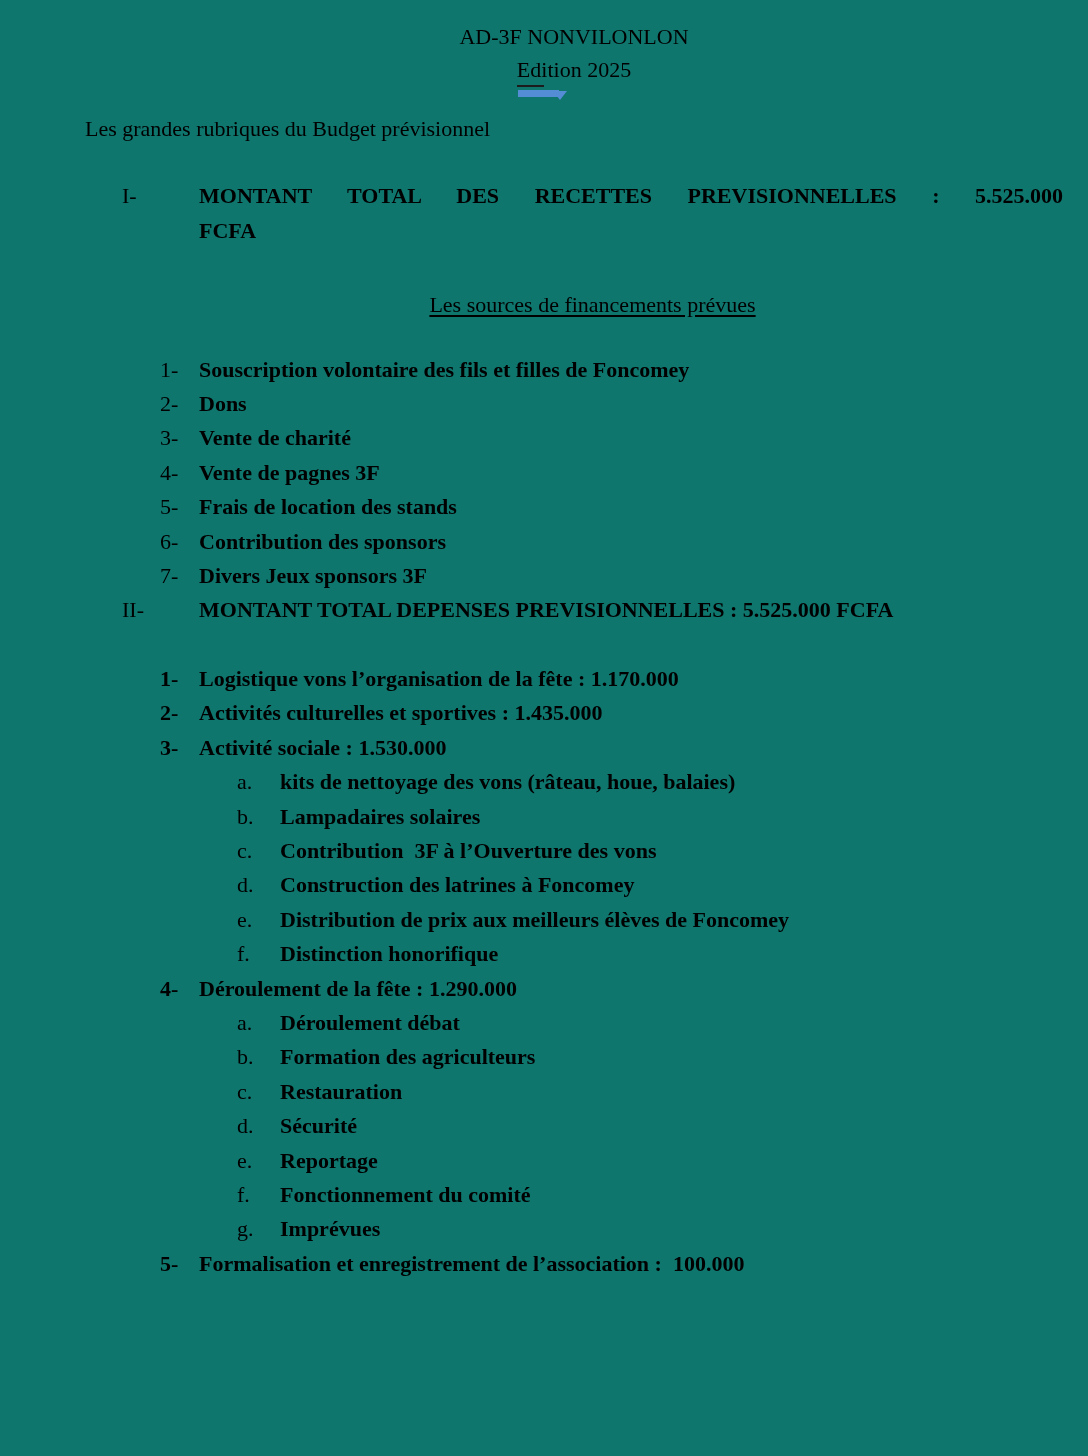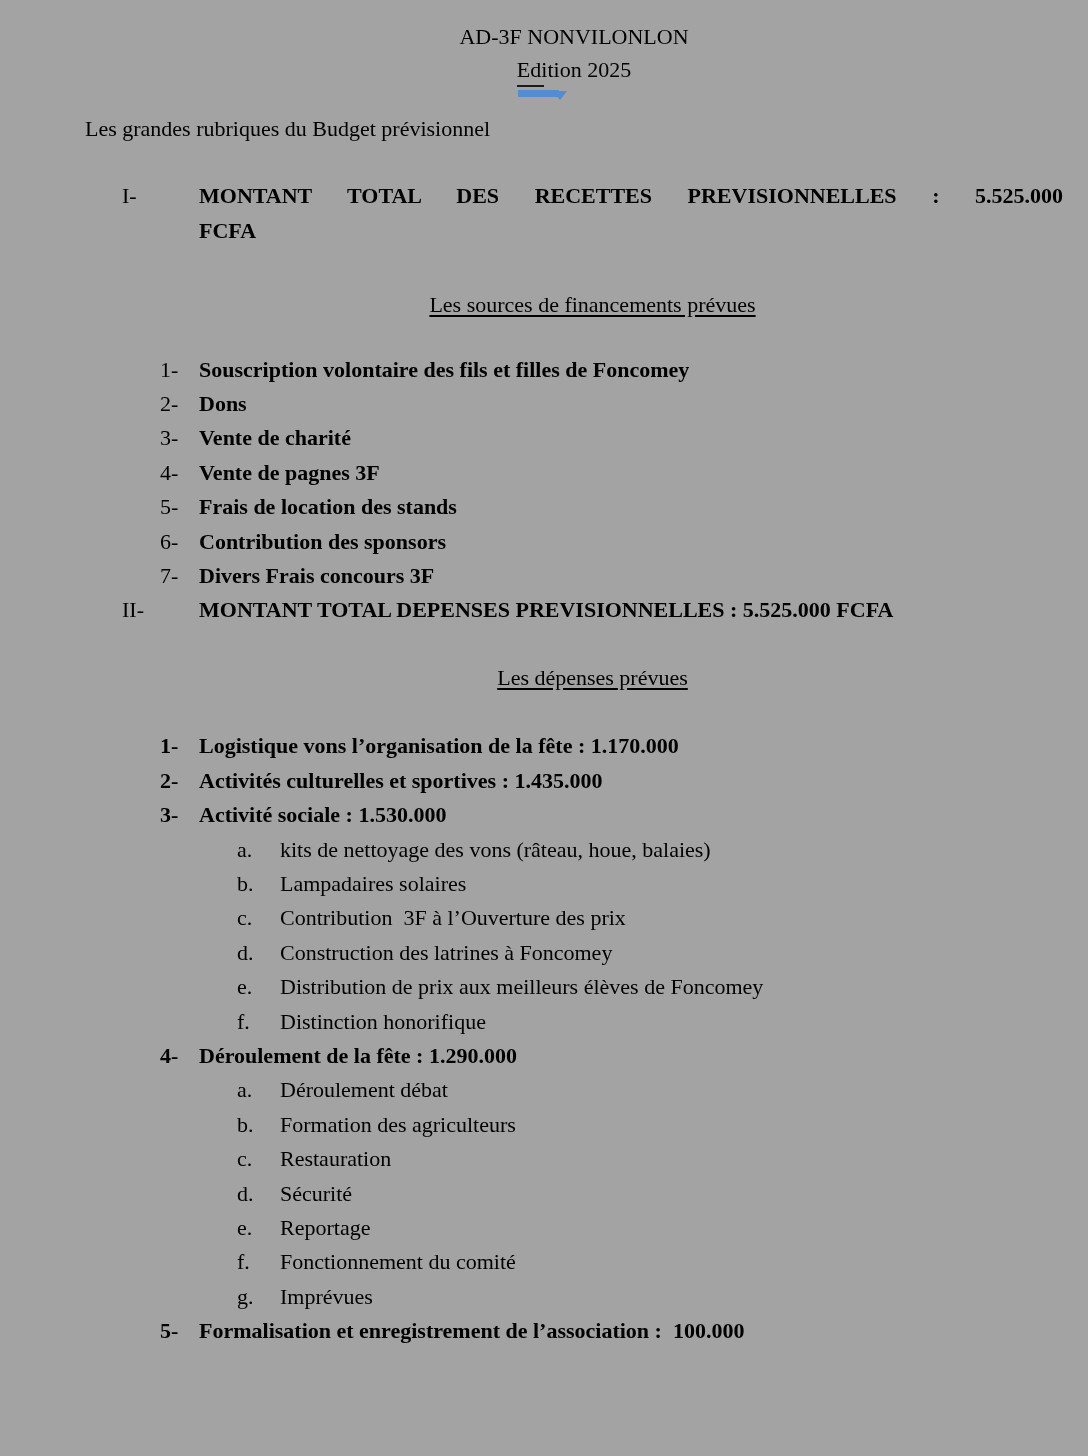--- a/index.html
+++ b/index.html
@@ -1,21 +1,21 @@
 <!DOCTYPE html>
 <html><head>
 <meta charset="utf-8">
 <style>
   html, body { margin: 0; padding: 0; background: #ffffff; }
   .page {
     position: relative;
     width: 1088px;
     height: 1456px;
     box-sizing: border-box;
-    background: #a3a3a3;
+    background: #0f766e;
     color: #000000;
     font-family: "Liberation Serif", "DejaVu Serif", serif;
     font-size: 22px;
     padding: 20px 25px 0 85px;
     overflow: hidden;
   }
 
   
   .hdr { text-align: center; line-height: 33px; }
   .edition-wrap { display: inline-block; position: relative; text-align: right; }
@@ -61,21 +61,21 @@
   .li .li-marker { flex: 0 0 39px; }
   .li .li-text { flex: 1; white-space: pre-wrap; }
 
   .list1 .li-marker { font-weight: 400; }
   .list1 .li-text { font-weight: 700; }
 
   .list2 .li.main .li-marker, .list2 .li.main .li-text { font-weight: 700; }
 
   .li.sub { margin-left: 152px; }
   .li.sub .li-marker { flex: 0 0 43px; font-weight: 400; }
-  .li.sub .li-text { font-weight: 400; }
+  .li.sub .li-text { font-weight: 700; }
 </style>
 </head>
 <body>
 
 <div class="page">
 
   <div class="hdr">
     <div>AD-3F NONVILONLON</div>
     <div>
       <span class="edition-wrap">
@@ -119,30 +119,29 @@
     <div class="li">
       <span class="li-marker">5-</span>
       <span class="li-text">Frais de location des stands</span>
     </div>
     <div class="li">
       <span class="li-marker">6-</span>
       <span class="li-text">Contribution des sponsors</span>
     </div>
     <div class="li">
       <span class="li-marker">7-</span>
-      <span class="li-text">Divers Frais concours 3F</span>
+      <span class="li-text">Divers Jeux sponsors 3F</span>
     </div>
   </div>
 
   <div class="h-row second">
     <span class="h-num">II-</span>
     <div class="h-body">MONTANT TOTAL DEPENSES PREVISIONNELLES : 5.525.000 FCFA</div>
   </div>
 
-  <div class="subtitle depenses">Les dépenses prévues</div>
 
   <div class="list2">
     <div class="li main">
       <span class="li-marker">1-</span>
       <span class="li-text">Logistique vons l’organisation de la fête : 1.170.000</span>
     </div>
     <div class="li main">
       <span class="li-marker">2-</span>
       <span class="li-text">Activités culturelles et sportives : 1.435.000</span>
     </div>
@@ -153,21 +152,21 @@
     <div class="li sub">
       <span class="li-marker">a.</span>
       <span class="li-text">kits de nettoyage des vons (râteau, houe, balaies)</span>
     </div>
     <div class="li sub">
       <span class="li-marker">b.</span>
       <span class="li-text">Lampadaires solaires</span>
     </div>
     <div class="li sub">
       <span class="li-marker">c.</span>
-      <span class="li-text">Contribution  3F à l’Ouverture des prix</span>
+      <span class="li-text">Contribution  3F à l’Ouverture des vons</span>
     </div>
     <div class="li sub">
       <span class="li-marker">d.</span>
       <span class="li-text">Construction des latrines à Foncomey</span>
     </div>
     <div class="li sub">
       <span class="li-marker">e.</span>
       <span class="li-text">Distribution de prix aux meilleurs élèves de Foncomey</span>
     </div>
     <div class="li sub">

